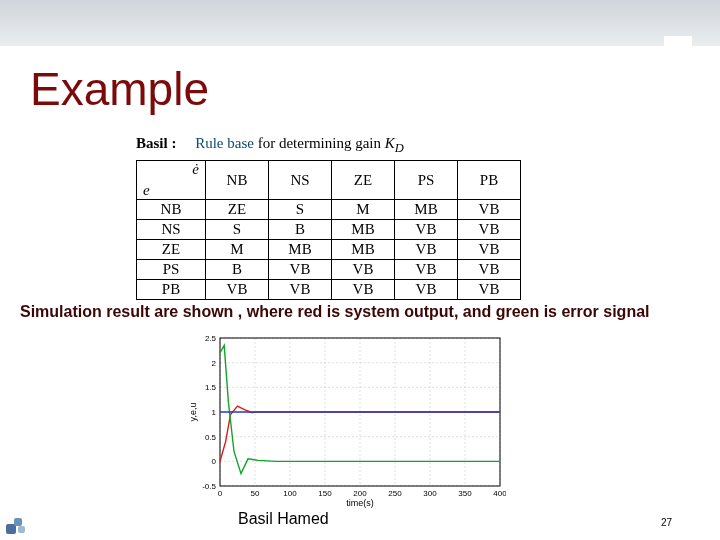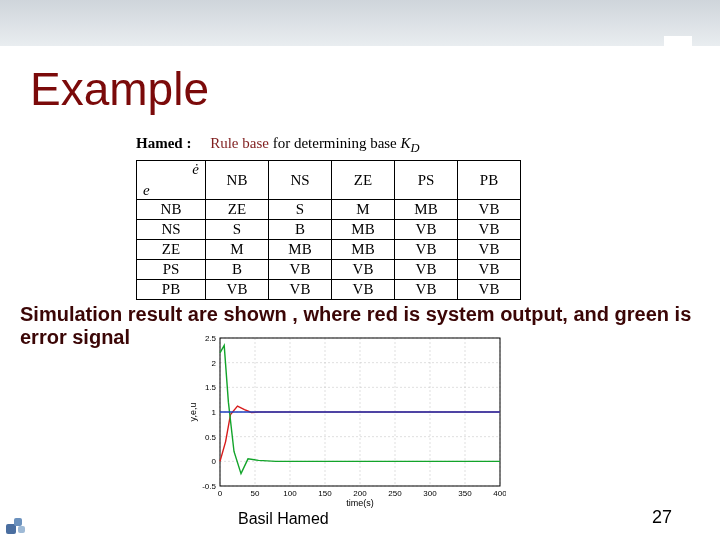--- a/index.html
+++ b/index.html
@@ -2,53 +2,53 @@
 <html><head>
 <meta charset="utf-8">
 <style>
   html,body{margin:0;padding:0;width:720px;height:540px;background:#fff;font-family:"Times New Roman",serif;color:#000;overflow:hidden}
   .slide{position:relative;width:720px;height:540px}
   .topbar{position:absolute;left:0;top:0;width:720px;height:46px;background:linear-gradient(#cfd5db,#e9edf0)}
   .notch{position:absolute;right:28px;top:36px;width:28px;height:26px;background:#fff}
   .title{position:absolute;left:30px;top:62px;font-size:46px;font-weight:400;color:#7b0a0a;font-family:Liberation Sans, sans-serif}
   .caption{position:absolute;left:136px;top:135px;font-size:15px}
   .caption b{font-weight:700}
-  .caption .blue{color:#7f1d1d}
+  .caption .blue{color:#0c4a6e}
   .caption i{font-style:italic}
   .tbl{position:absolute;left:136px;top:160px;border-collapse:collapse;font-size:15px}
   .tbl td{border:1px solid #000;padding:1px 10px;text-align:center;min-width:42px}
   .tbl td.hdr{position:relative;min-width:48px;height:36px}
   .edot{position:absolute;right:6px;top:0;font-style:italic}
   .e{position:absolute;left:6px;bottom:0;font-style:italic}
-  .midtext{position:absolute;left:20px;top:303px;font-size:20px;color:#3b0606;font-family:"Trebuchet MS",sans-serif;font-weight:600}
+  .midtext{position:absolute;left:20px;top:303px;font-size:16px;color:#3b0606;font-family:"Trebuchet MS",sans-serif;font-weight:600}
   .chartbox{position:absolute;left:186px;top:330px;width:320px;height:178px;background:#fff}
   svg{display:block}
   .axis{stroke:#000;stroke-width:1;fill:none}
   .grid{stroke:#bfbfbf;stroke-width:0.5;stroke-dasharray:2,2}
   .tick{font:8px Arial;fill:#000}
   .ylab{font:9px Arial;fill:#000}
   .footer-name{position:absolute;left:238px;bottom:12px;font-size:16px;font-family:"Trebuchet MS",sans-serif}
-  .footer-num{position:absolute;right:48px;bottom:12px;font-size:18px;font-family:"Trebuchet MS",sans-serif}
+  .footer-num{position:absolute;right:48px;bottom:12px;font-size:10px;font-family:"Trebuchet MS",sans-serif}
   
   .orn{position:absolute;left:6px;bottom:6px;width:22px;height:18px}
   .orn span{position:absolute;border-radius:2px}
 </style>
 </head>
 <body>
 <div class="slide">
 
 <div class="topbar"></div>
 <div class="notch"></div>
 
 <div class="title">Example</div>
 
 <div class="caption">
-  <b>Hamed :</b>
+  <b>Basil :</b>
   &nbsp;&nbsp;&nbsp;
-  <span class="blue">Rule base</span><span> for determining base </span><i>K</i><sub><i>D</i></sub>
+  <span class="blue">Rule base</span><span> for determining gain </span><i>K</i><sub><i>D</i></sub>
 </div>
 
 <table class="tbl">
   <tbody>
         <tr>
     <td class="hdr">
       <span class="edot">ė</span>
       <span class="e">e</span>
     </td>
     <td>NB</td>

